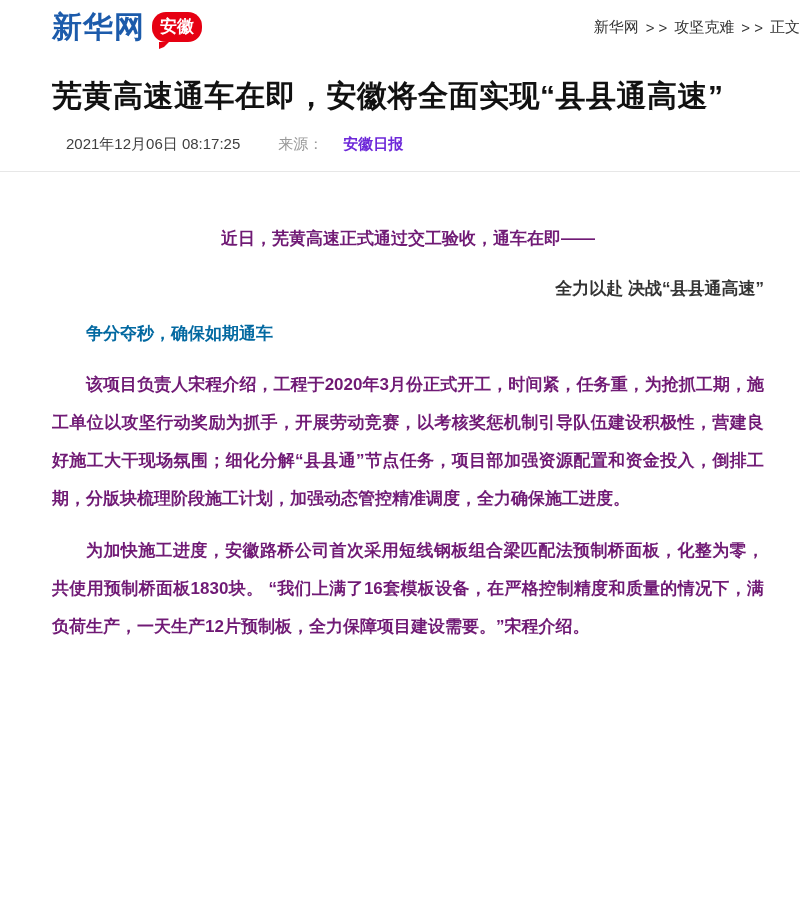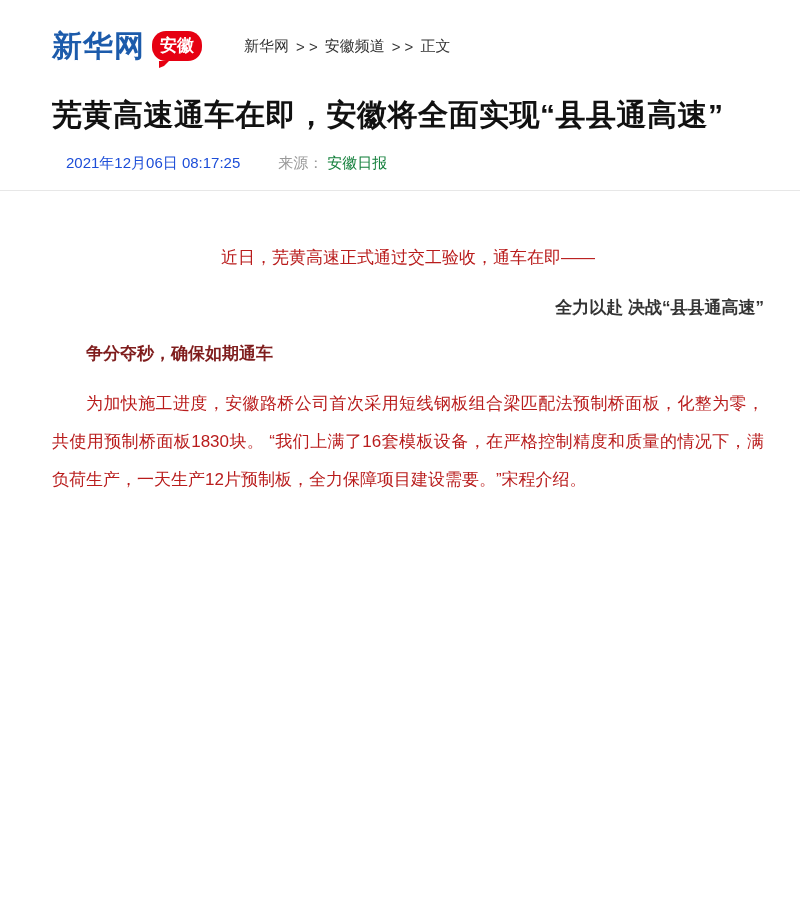--- a/index.html
+++ b/index.html
@@ -10,21 +10,22 @@
     font-family: "Liberation Sans", "DejaVu Sans", sans-serif;
     color: #333;
     overflow: hidden;
     position: relative;
   }
 
   
   .site-header {
     display: flex;
     align-items: center;
-    padding: 31px 0 0 52px;
+    padding: 12px 0 0 52px;
+    justify-content: space-between;
   }
   .logo {
     display: flex;
     align-items: center;
     cursor: pointer;
     text-decoration: none;
   }
   .logo-text {
     font-size: 30px;
     font-weight: 900;
@@ -79,89 +80,92 @@
     line-height: 1.3;
     letter-spacing: 0.5px;
   }
   .article-meta {
     margin: 20px 0 0 66px;
     font-size: 15px;
     color: #999;
     display: flex;
     align-items: baseline;
   }
-  .article-meta .date { color: #1d4ed8; }
+  .article-meta .date { color: #404040; }
   .article-meta .source-label { margin-left: 38px; color: #999; }
   .article-meta .source-name {
-    margin-left: 4px;
-    color: #15803d;
-    font-weight: normal;
+    margin-left: 20px;
+    color: #6d28d9;
+    font-weight: bold;
   }
   .divider {
     margin-top: 17px;
     border: none;
     border-top: 1px solid #e7e7e7;
     width: 100%;
   }
 
   
   .article-body {
     margin: 48px 36px 0 52px;
   }
   .para {
     font-size: 17px;
     line-height: 38px;
-    color: #b91c1c;
+    color: #701a75;
     text-align: justify;
     text-indent: 2em;
     margin-bottom: 14px;
+    font-weight: bold;
   }
   .para.intro-center {
     text-align: center;
     text-indent: 0;
     margin-bottom: 12px;
   }
   .para.subheading-center {
     text-align: right;
     text-indent: 0;
     font-weight: bold;
     color: #333;
     margin-bottom: 8px;
   }
   .para.section-heading {
     font-weight: bold;
-    color: #7f1d1d;
+    color: #0369a1;
     margin-bottom: 12px;
+    font-family: Liberation Mono, monospace;
   }
 </style>
 </head>
 <body>
 
 <header class="site-header">
   <a class="logo">
     <span class="logo-text">新华网</span>
     <span class="logo-badge">安徽</span>
   </a>
   <nav class="breadcrumb">
     <a>新华网</a>
     <span class="sep">&gt; &gt;</span>
-    <a>安徽频道</a>
+    <a>攻坚克难</a>
     <span class="sep">&gt; &gt;</span>
     <span>正文</span>
   </nav>
 </header>
 
 <h1 class="article-title">芜黄高速通车在即，安徽将全面实现“县县通高速”</h1>
 
 <div class="article-meta">
   <span class="date">2021年12月06日 08:17:25</span>
   <span class="source-label">来源：</span>
   <span class="source-name">安徽日报</span>
 </div>
 
 <hr class="divider">
 
 <main class="article-body" id="article-body">
     <p class="para intro-center">近日，芜黄高速正式通过交工验收，通车在即——</p>
     <p class="para subheading-center">全力以赴 决战“县县通高速”</p>
     <p class="para section-heading">争分夺秒，确保如期通车</p>
+    <p class="para body">该项目负责人宋程介绍，工程于2020年3月份正式开工，时间紧，任务重，为抢抓工期，施工单位以攻坚行动奖励为抓手，开展劳动竞赛，以考核奖惩机制引导队伍建设积极性，营建良好施工大干现场氛围；细化分解“县县通”节点任务，项目部加强资源配置和资金投入，倒排工期，分版块梳理阶段施工计划，加强动态管控精准调度，全力确保施工进度。</p>
     <p class="para body">为加快施工进度，安徽路桥公司首次采用短线钢板组合梁匹配法预制桥面板，化整为零，共使用预制桥面板1830块。 “我们上满了16套模板设备，在严格控制精度和质量的情况下，满负荷生产，一天生产12片预制板，全力保障项目建设需要。”宋程介绍。</p>
   </main>
 
 </body></html>

